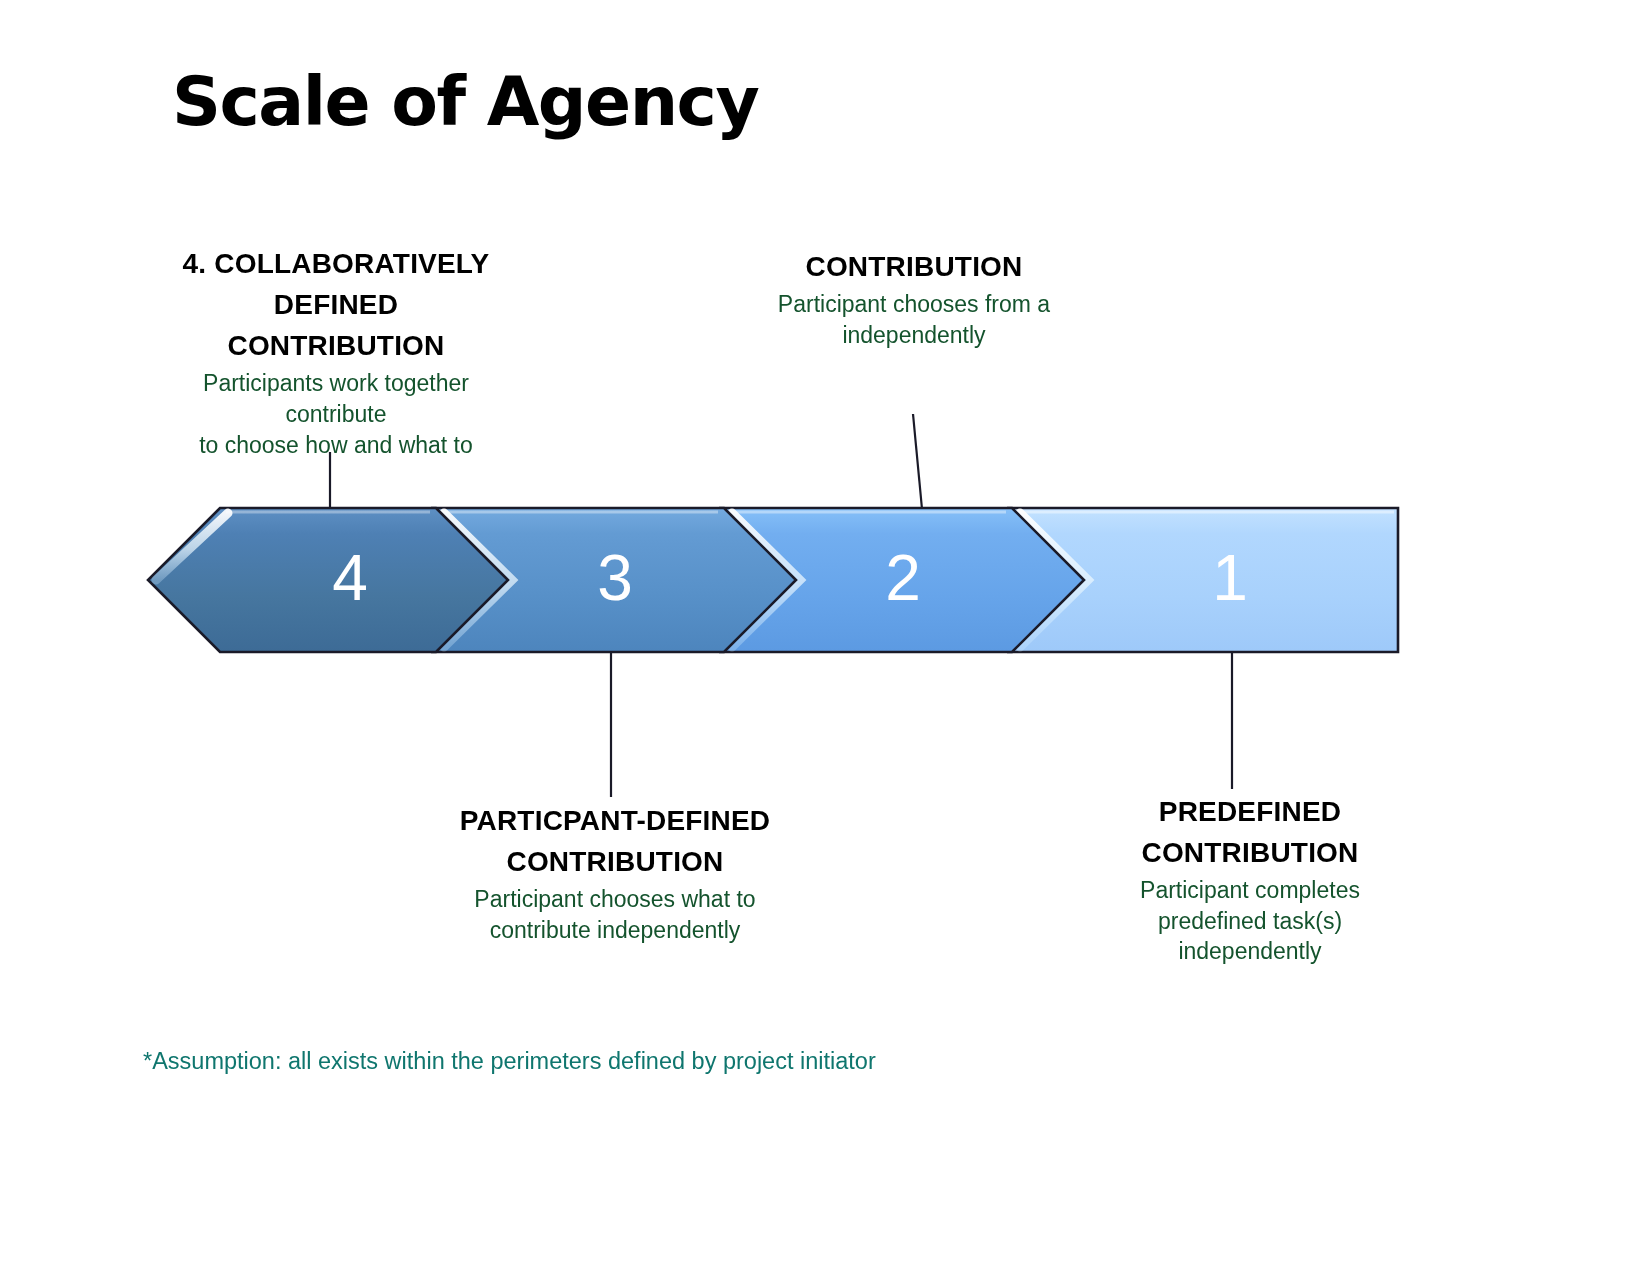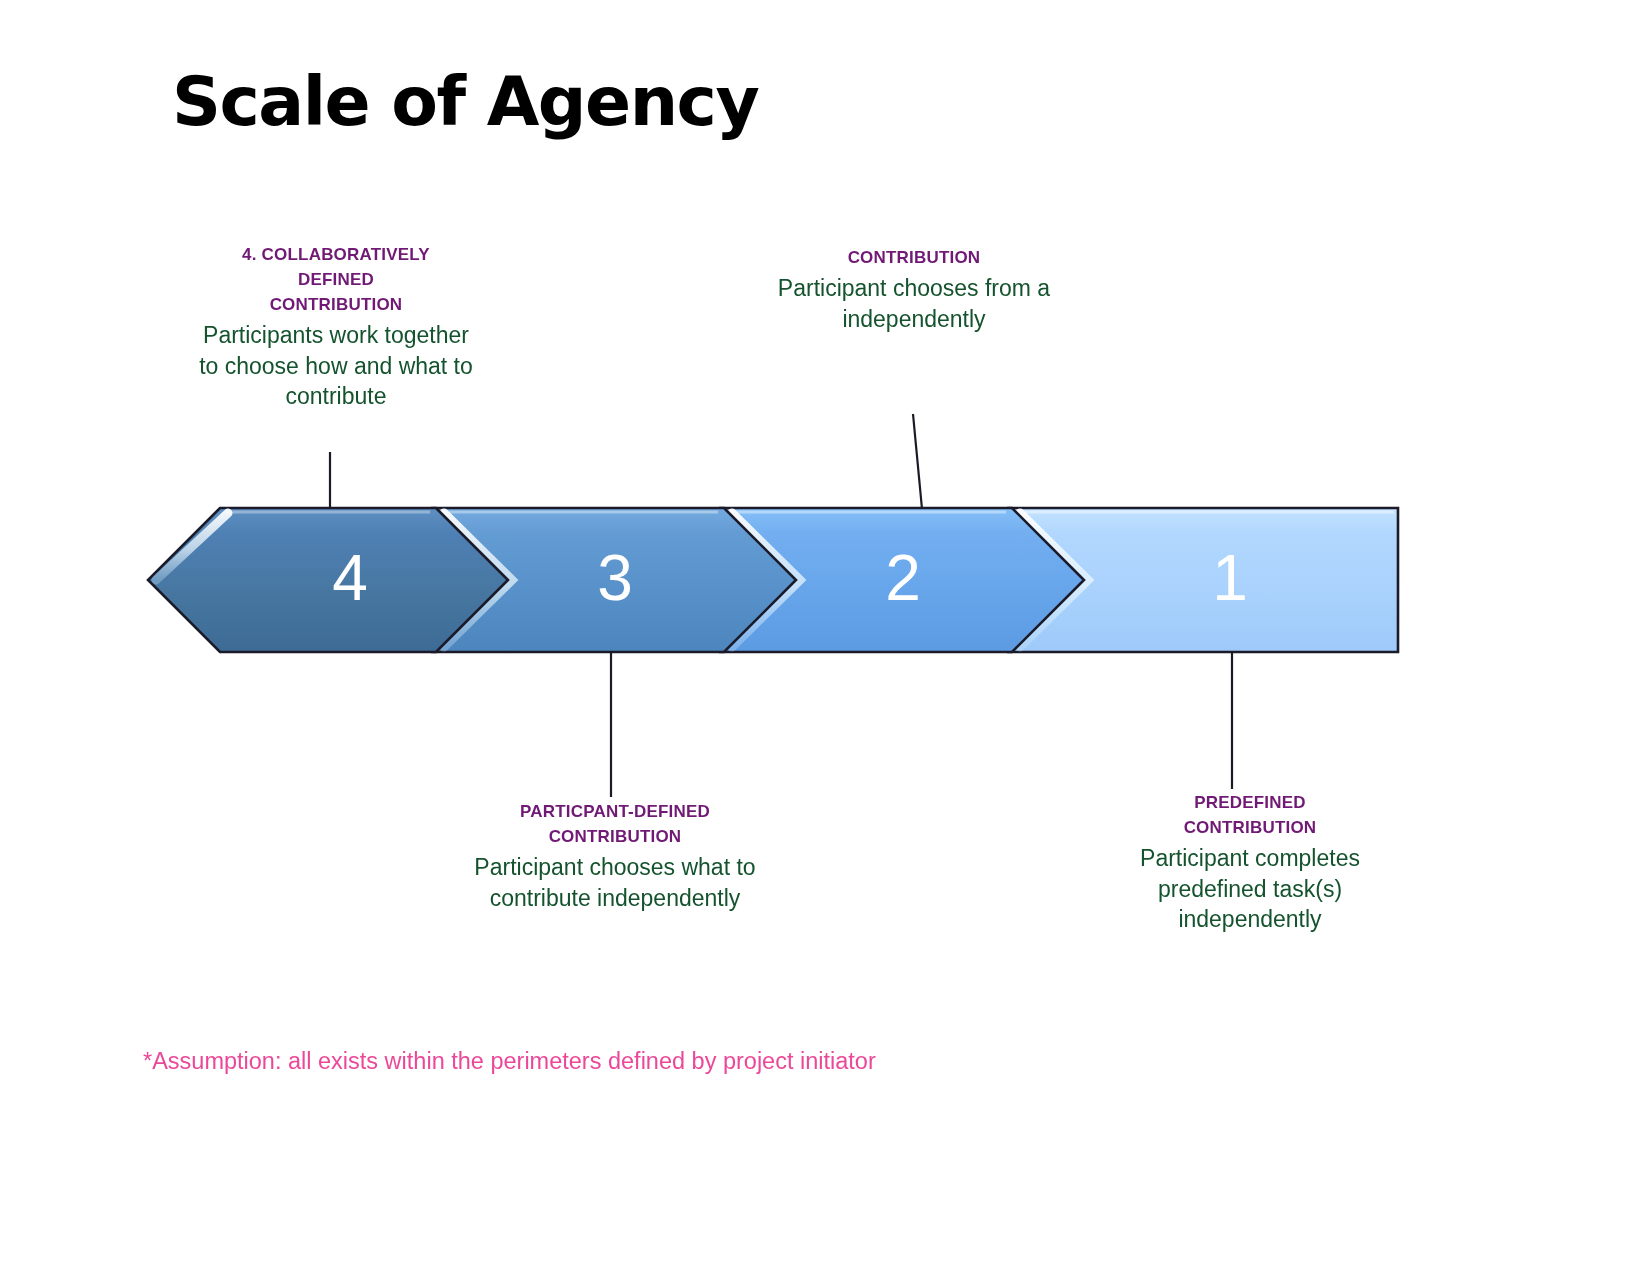--- a/index.html
+++ b/index.html
@@ -35,23 +35,23 @@
   }
 
   
   .callout {
     position: absolute;
     text-align: center;
   }
   .callout .head {
     font-family: "Liberation Sans", sans-serif;
     font-weight: bold;
-    font-size: 17px;
+    font-size: 28px;
     line-height: 1.47;
-    color: #701a75;
+    color: #000000;
     letter-spacing: 0.2px;
   }
   .callout .body {
     font-family: "Liberation Sans", sans-serif;
     font-weight: normal;
     font-size: 23px;
     line-height: 1.33;
     color: #14532d;
     margin-top: 2px;
   }
@@ -87,41 +87,41 @@
   }
 
   
   #footnote {
     position: absolute;
     left: 143px;
     top: 1048px;
     font-family: "Liberation Sans", sans-serif;
     font-size: 23.5px;
     font-weight: normal;
-    color: #ec4899;
+    color: #0f766e;
     white-space: nowrap;
   }
 </style>
 </head>
 <body>
 
 <div id="stage">
 
   <div id="title">Scale of Agency</div>
 
   <div class="callout" id="callout-4">
     <div class="head">
       <div>4. COLLABORATIVELY</div>
       <div>DEFINED</div>
       <div>CONTRIBUTION</div>
     </div>
     <div class="body">
       <div>Participants work together</div>
+      <div>contribute</div>
       <div>to choose how and what to</div>
-      <div>contribute</div>
     </div>
   </div>
 
   <div class="callout" id="callout-2">
     <div class="head">
       <div>CONTRIBUTION</div>
     </div>
     <div class="body">
       <div>Participant chooses from a</div>
       <div>independently</div>

